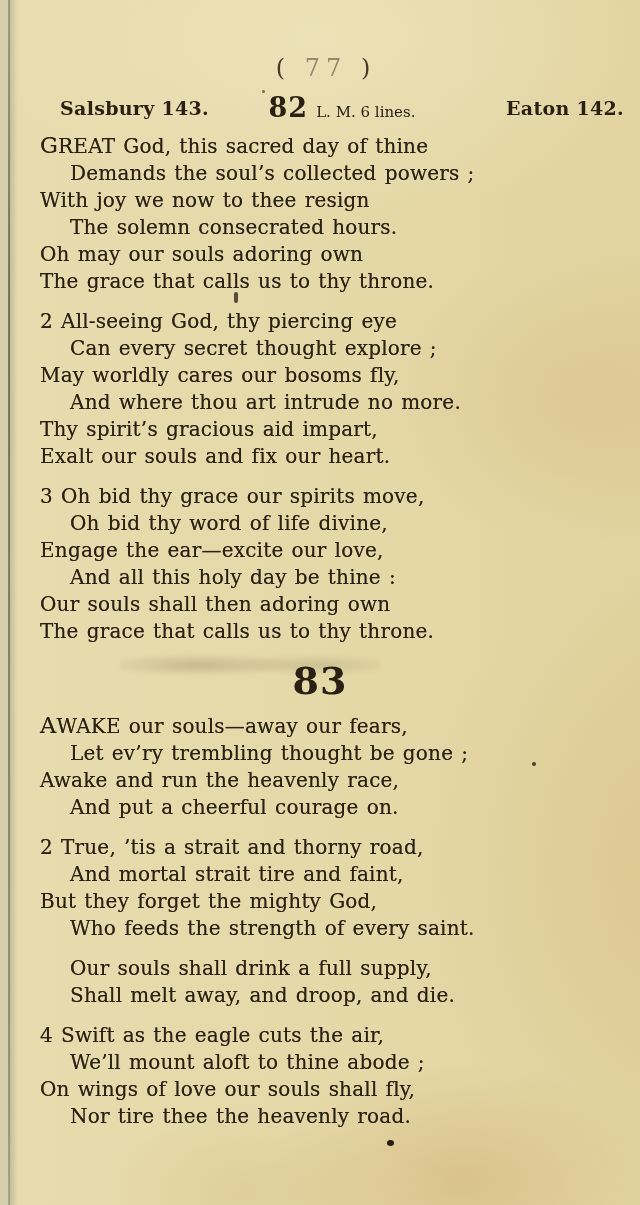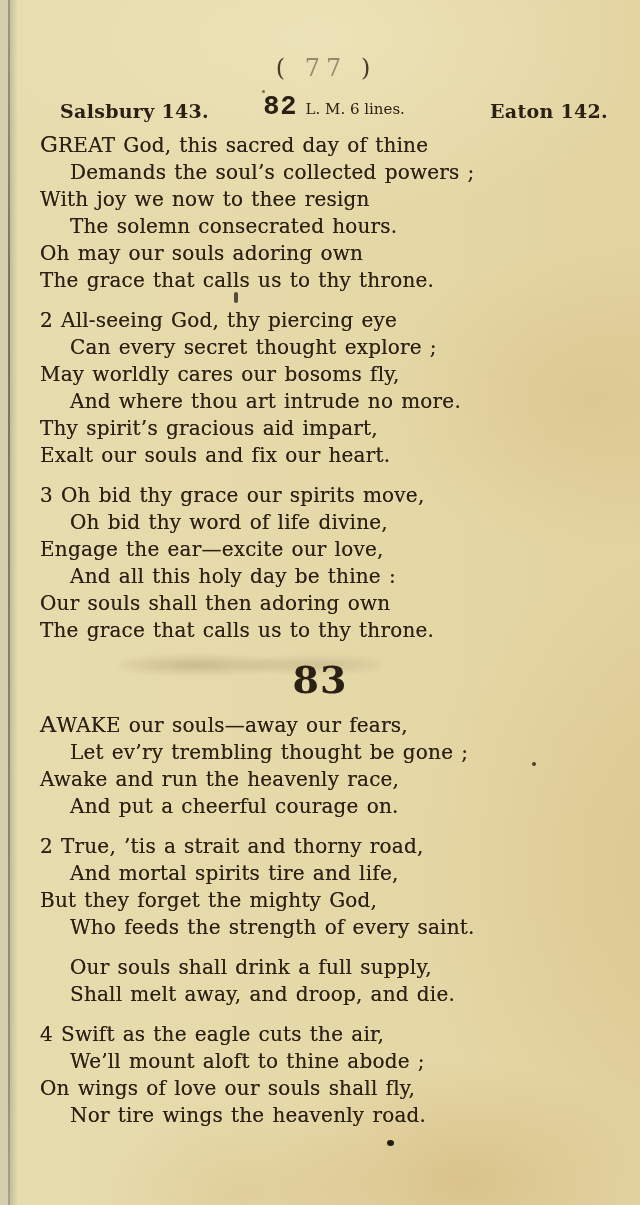--- a/index.html
+++ b/index.html
@@ -17,25 +17,25 @@
       linear-gradient(90deg, #d0caac 0px, #d8d2b4 7px, #c2bd9c 10px, #e7dcae 18px, #e5d8a7 60%, #e2d3a0 100%);
   }
   .page-edge{position:absolute;left:0;top:0;bottom:0;width:8px;background:#d4cead;}
   .gutter-line{position:absolute;left:8px;top:0;bottom:0;width:2px;opacity:.75;
     background:linear-gradient(to bottom,#8d8c70,#585740 25%,#6f6e54 60%,#838266 90%,#9a987c);}
   .content{position:absolute;left:0;top:0;width:640px;padding:0 0 0 40px;box-sizing:border-box;}
   .page-number{margin-top:54px;text-align:center;font-size:24px;letter-spacing:6px;
     padding-right:28px;color:#2a2014;}
   .page-number .digits{opacity:.45;filter:blur(.4px);}
   .page-number .paren{opacity:.85;}
-  .header{display:flex;align-items:flex-end;margin:10px 32px 0 20px;font-size:19px;gap:36px;}
+  .header{display:flex;align-items:center;margin:10px 16px 0 20px;font-size:19px;gap:36px;}
   .header .left{flex:1;text-align:left;font-weight:600;letter-spacing:.3px;}
   .header .center{text-align:center;white-space:nowrap;}
   .header .right{flex:1;text-align:right;font-weight:700;letter-spacing:.3px;}
-  .hymn-no-inline{font-size:27px;font-weight:700;letter-spacing:1px;font-family:Liberation Mono, monospace;}
+  .hymn-no-inline{font-size:27px;font-weight:700;letter-spacing:1px;}
   .meter{font-size:15px;margin-left:8px;}
   .hymn-block{margin-top:9px;}
   .stanza{margin-bottom:13px;}
   .line{font-size:20px;line-height:27px;letter-spacing:.2px;word-spacing:1.5px;
     white-space:nowrap;text-shadow:0 0 .5px rgba(42,32,20,.65);}
   .indent{padding-left:30px;}
   .opening::first-letter{font-size:1.12em;}
   .hymn-heading{text-align:center;font-size:38px;font-weight:700;letter-spacing:1px;
     margin:13px 40px 8px 0;}
   .show-through{position:absolute;left:120px;top:652px;width:260px;height:26px;
@@ -104,29 +104,29 @@
 
   <div class="hymn-block">
     <div class="stanza">
       <div class="line opening">AWAKE our souls—away our fears,</div>
       <div class="line indent">Let ev’ry trembling thought be gone ;</div>
       <div class="line">Awake and run the heavenly race,</div>
       <div class="line indent">And put a cheerful courage on.</div>
     </div>
     <div class="stanza">
       <div class="line">2 True, ’tis a strait and thorny road,</div>
-      <div class="line indent">And mortal spirits tire and life,</div>
+      <div class="line indent">And mortal strait tire and faint,</div>
       <div class="line">But they forget the mighty God,</div>
       <div class="line indent">Who feeds the strength of every saint.</div>
     </div>
     <div class="stanza">
       <div class="line indent">Our souls shall drink a full supply,</div>
       <div class="line indent">Shall melt away, and droop, and die.</div>
     </div>
     <div class="stanza">
       <div class="line">4 Swift as the eagle cuts the air,</div>
       <div class="line indent">We’ll mount aloft to thine abode ;</div>
       <div class="line">On wings of love our souls shall fly,</div>
-      <div class="line indent">Nor tire wings the heavenly road.</div>
+      <div class="line indent">Nor tire thee the heavenly road.</div>
     </div>
   </div>
 
 </div>
 
 </body></html>

